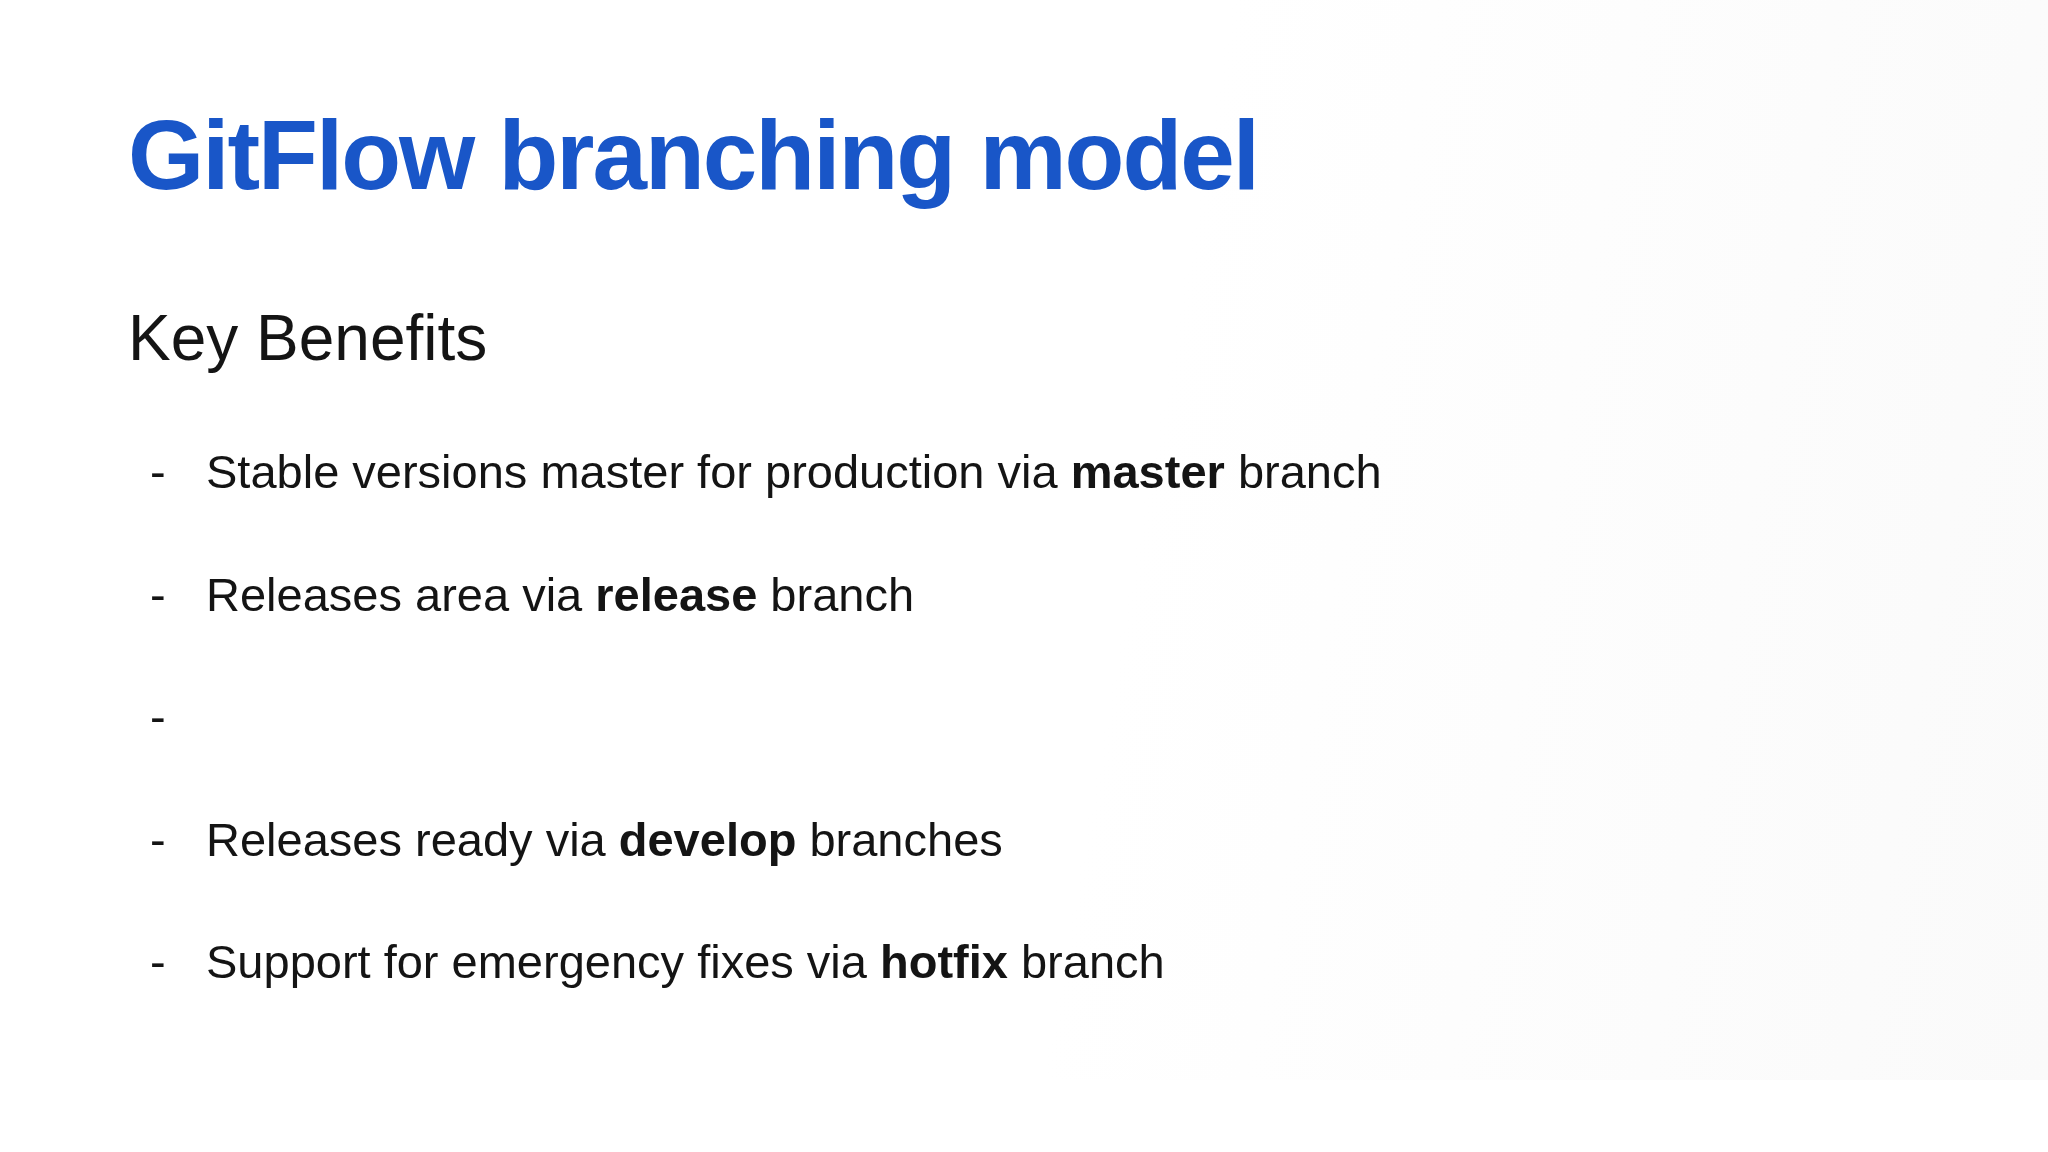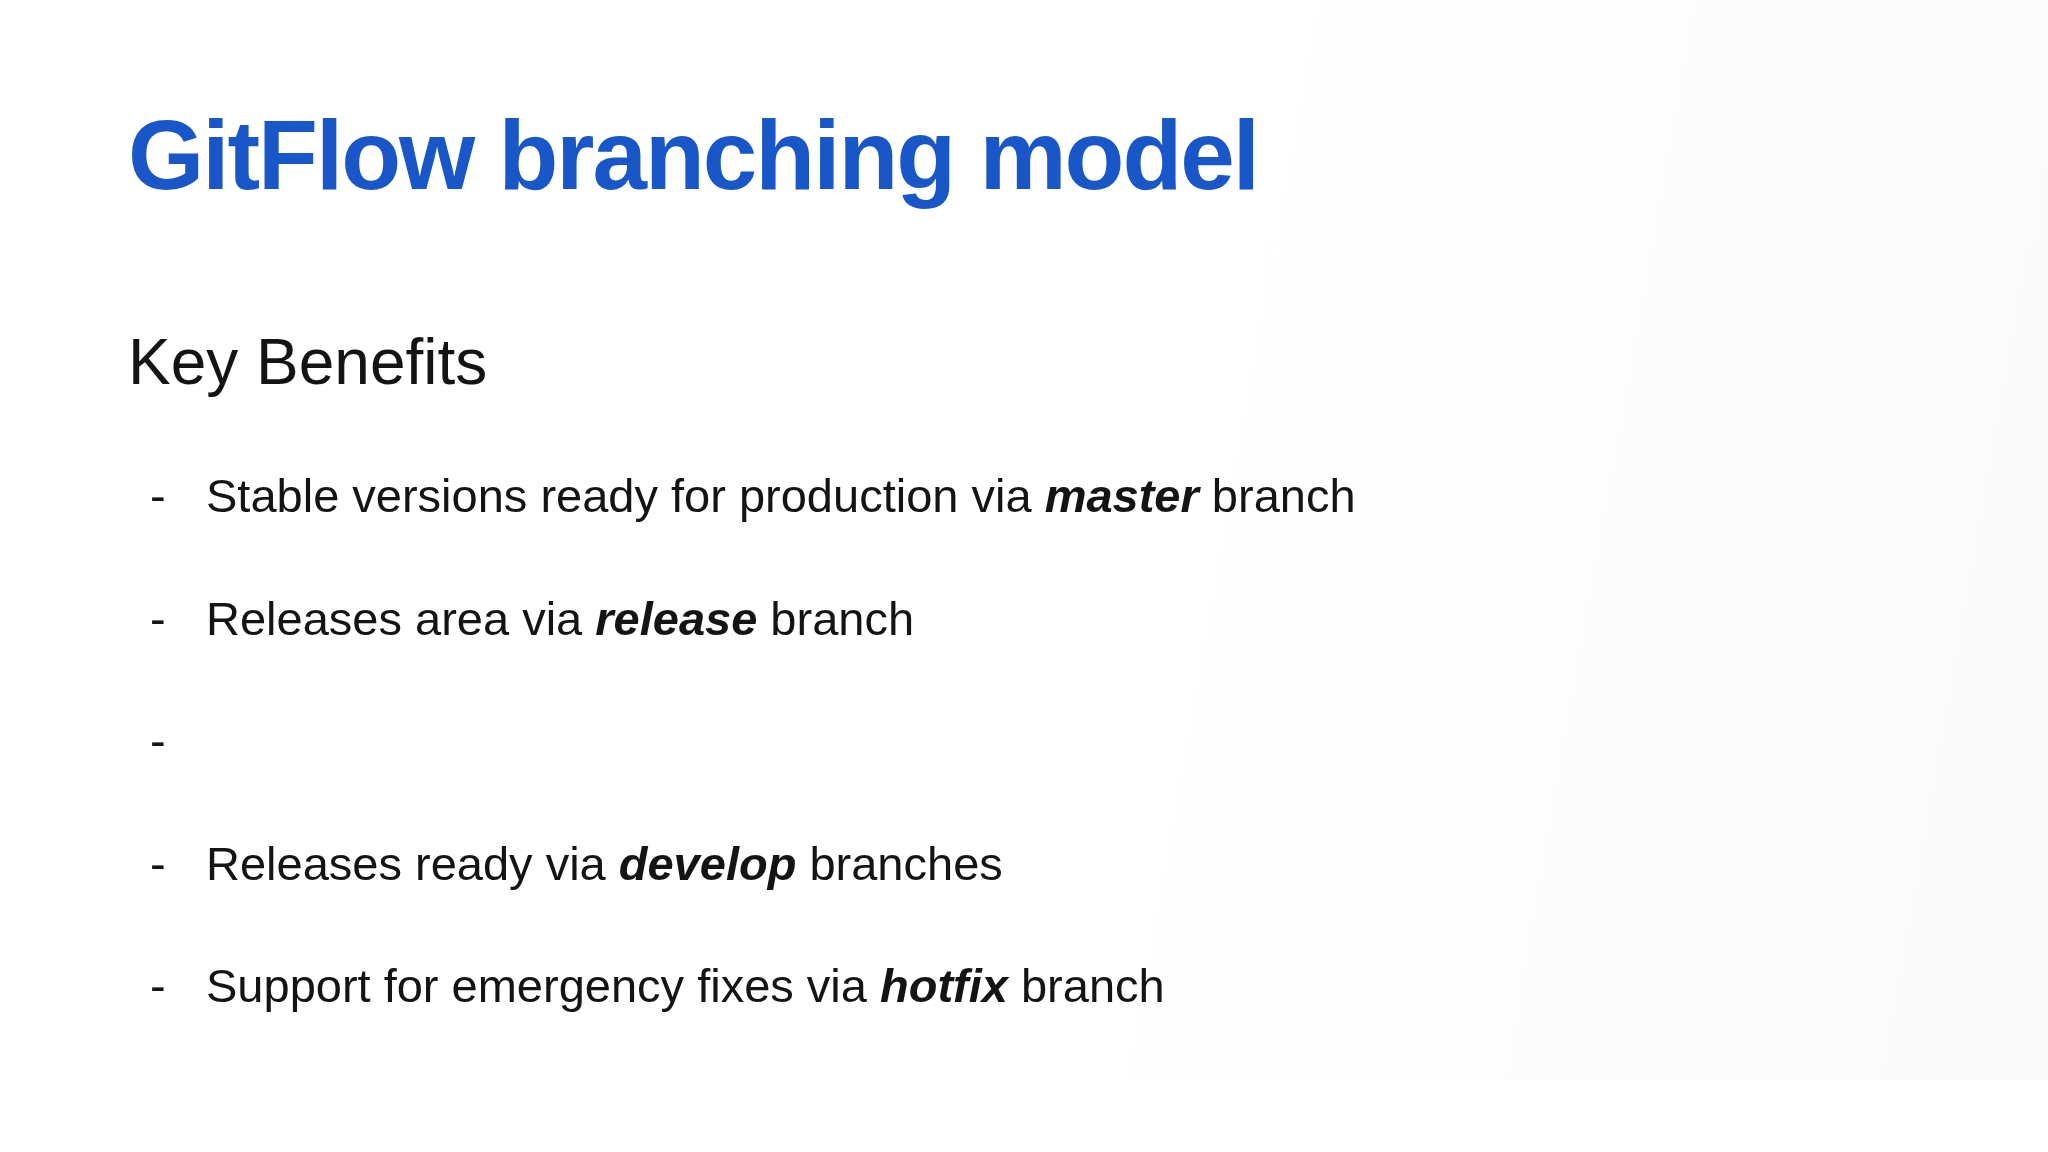--- a/index.html
+++ b/index.html
@@ -22,21 +22,21 @@
   }
   .title {
     margin: 99px 0 0 0;
     font-size: 98px;
     line-height: 1.15;
     font-weight: 700;
     letter-spacing: -2px;
     color: #1956c8;
   }
   .section-heading {
-    margin: 112px 0 0 0;
+    margin: 88px 0 0 0;
     font-size: 64px;
     line-height: 1.2;
     font-weight: 400;
     color: #141414;
   }
   .bullet-list {
     margin-top: 68px;
   }
   .bullet {
     display: flex;
@@ -54,38 +54,37 @@
     width: 78px;
     padding-left: 22px;
     box-sizing: border-box;
     flex: 0 0 78px;
   }
   .bullet .text {
     margin: 0;
   }
   .bullet .text .emph {
     font-weight: 700;
-    font-style: italic;
   }
 </style>
 </head>
 <body>
 
 <div class="slide">
   <div class="content">
 
     <h1 class="title">GitFlow branching model</h1>
 
     <h2 class="section-heading">Key Benefits</h2>
 
     <div class="bullet-list">
 
       <div class="bullet">
         <span class="marker">-</span>
-        <p class="text"><span>Stable versions ready for production via </span><span class="emph">master</span><span> branch</span></p>
+        <p class="text"><span>Stable versions master for production via </span><span class="emph">master</span><span> branch</span></p>
       </div>
 
       <div class="bullet">
         <span class="marker">-</span>
         <p class="text"><span>Releases area via </span><span class="emph">release</span><span> branch</span></p>
       </div>
 
       <div class="bullet">
         <span class="marker">-</span>
       </div>

